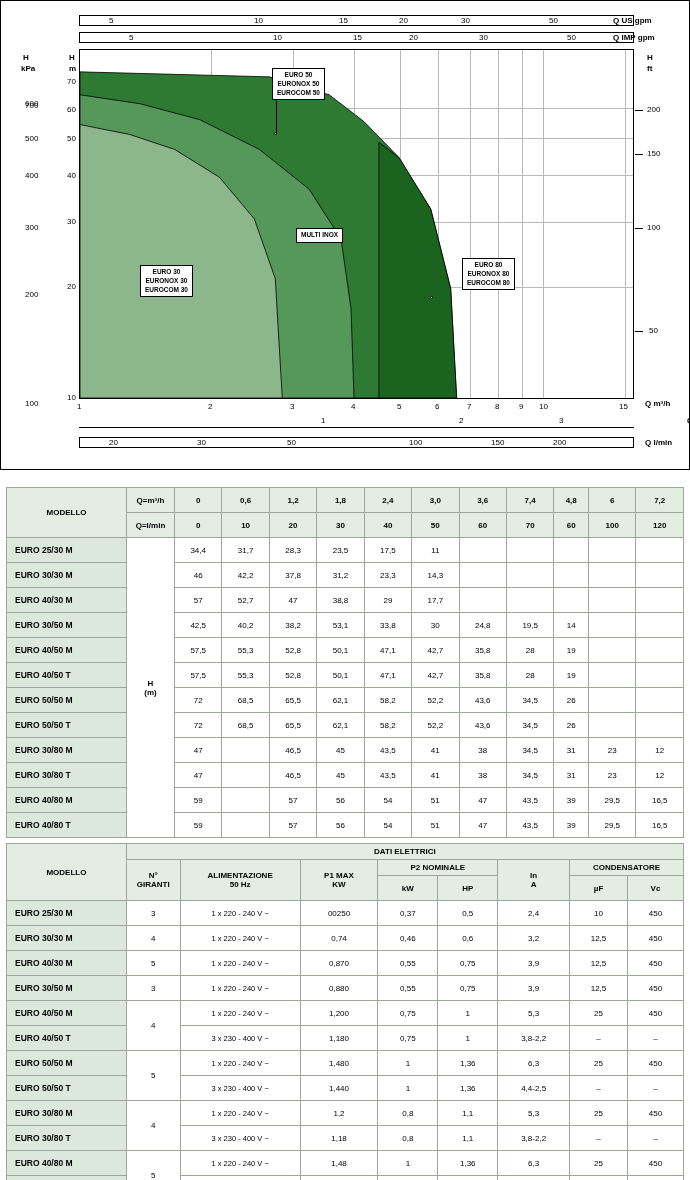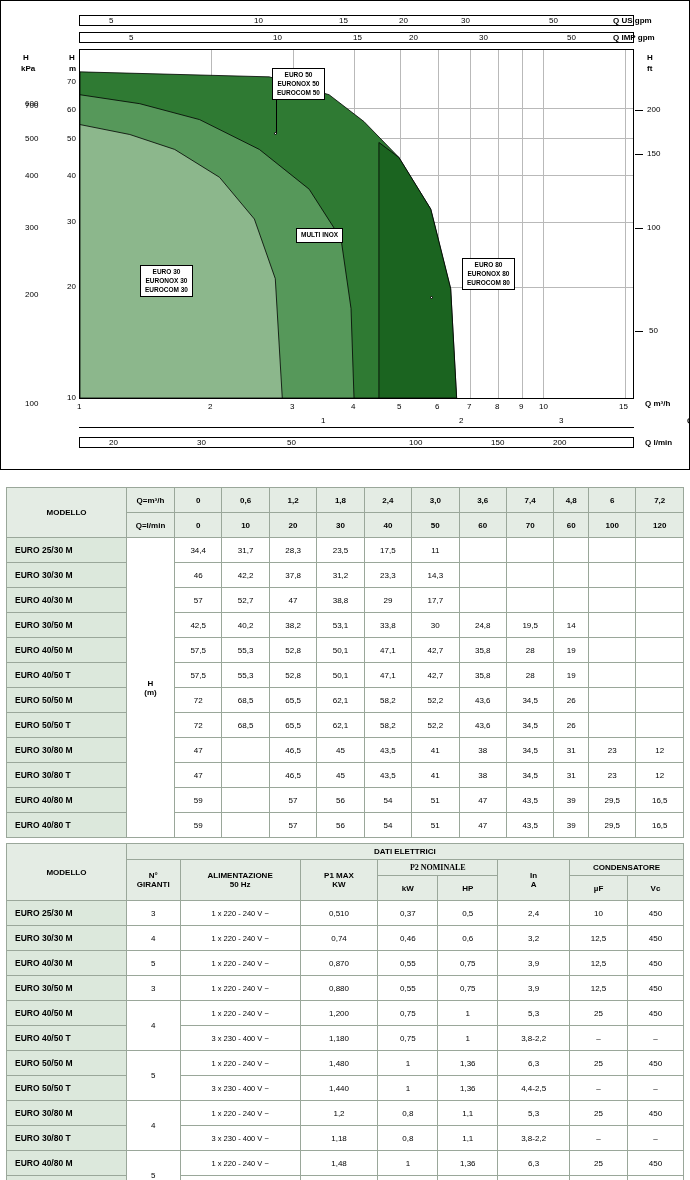--- a/index.html
+++ b/index.html
@@ -508,40 +508,40 @@
           <div>GIRANTI</div>
         </th>
         <th class="hdr" rowspan="2" style="width:120px;">
           <div>ALIMENTAZIONE</div>
           <div>50 Hz</div>
         </th>
         <th class="hdr" rowspan="2" style="width:78px;">
           <div>P1 MAX</div>
           <div>KW</div>
         </th>
-        <th class="hdr" colspan="2" style="height:16px;font-family:Liberation Serif, serif;">P2 NOMINALE</th>
+        <th class="hdr" colspan="2" style="height:16px;">P2 NOMINALE</th>
         <th class="hdr" rowspan="2" style="width:72px;">
           <div>In</div>
           <div>A</div>
         </th>
         <th class="hdr" colspan="2" style="height:16px;">CONDENSATORE</th>
       </tr>
       <tr>
         <th class="hdr" style="height:16px; width:60px;">kW</th>
         <th class="hdr" style="width:60px;">HP</th>
         <th class="hdr" style="width:58px;">µF</th>
         <th class="hdr" style="width:56px;">Vc</th>
       </tr>
     </thead>
     <tbody>
       <tr>
         <td class="modelcell">EURO 25/30 M</td>
         <td class="dat">3</td>
         <td class="dat small">1 x 220 - 240 V ~</td>
-        <td class="dat">0,510</td>
+        <td class="dat">00250</td>
         <td class="dat">0,37</td>
         <td class="dat">0,5</td>
         <td class="dat">2,4</td>
         <td class="dat">10</td>
         <td class="dat">450</td>
       </tr>
       <tr>
         <td class="modelcell">EURO 30/30 M</td>
         <td class="dat">4</td>
         <td class="dat small">1 x 220 - 240 V ~</td>

